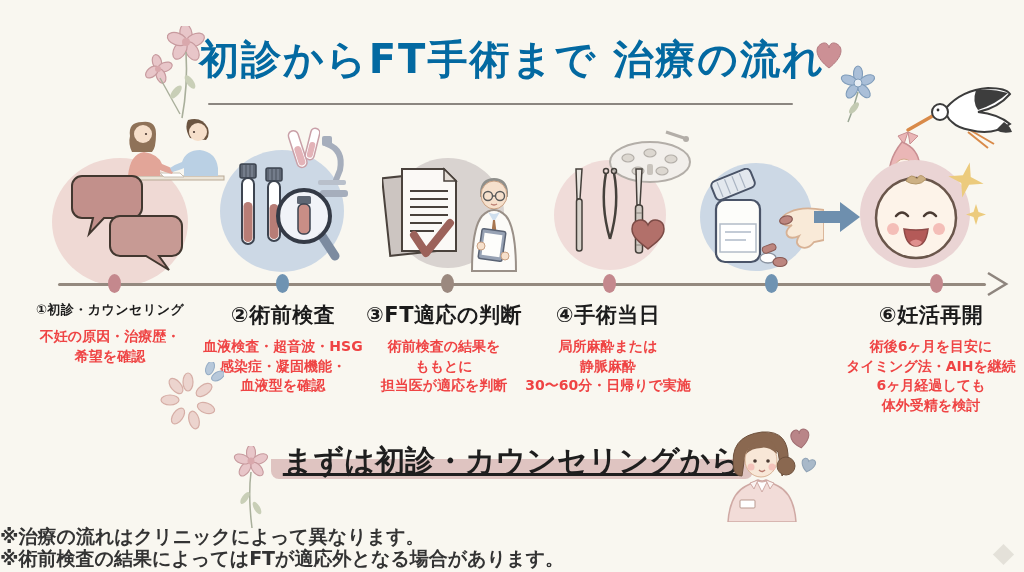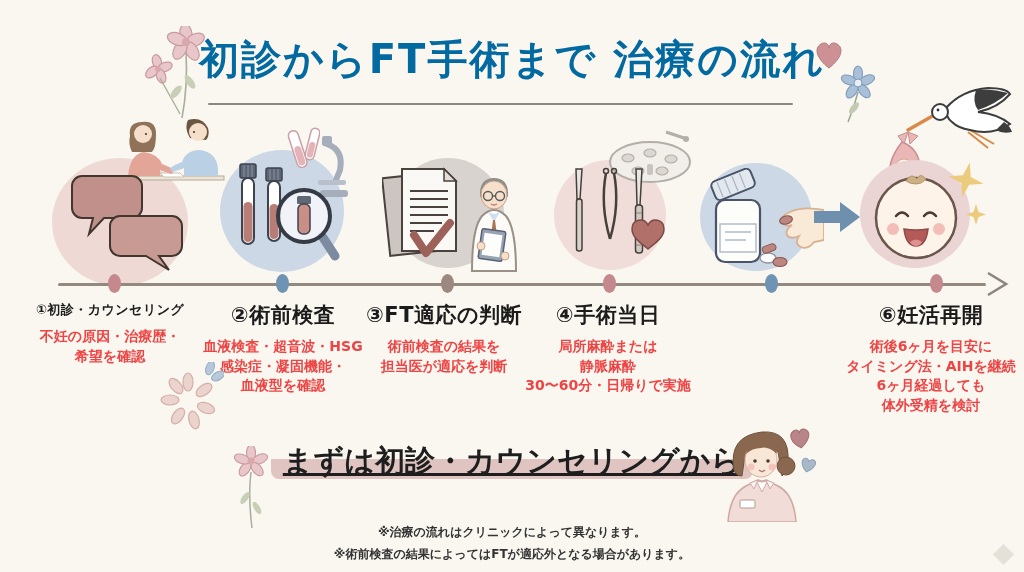--- a/index.html
+++ b/index.html
@@ -18,21 +18,21 @@
   
   .tl-line{left:58px;top:283px;width:928px;height:3px;border-radius:2px;}
   .tl-dot{position:absolute;top:274px;width:13px;height:19px;border-radius:50%;}
   
   .step-col{position:absolute;top:301px;text-align:center;}
   .step-h{font-size:21px;font-weight:700;letter-spacing:.5px;margin:0 0 8px 0;white-space:nowrap;color:#1c1c1c;}
   .step-l{font-size:14px;line-height:19.5px;font-weight:600;color:#ef4444;white-space:nowrap;}
   
   .cta{left:0;right:0;text-align:center;font-weight:800;font-size:30px;color:#1e1e1e;white-space:nowrap;}
   .hl{background:linear-gradient(transparent 45%, var(--hl,#dfc4c1) 45%);padding:1px 12px;border-radius:8px;text-decoration:underline;}
-  .footnote{left:0;right:0;text-align:center;font-size:12px;font-weight:600;color:#333;}
+  .footnote{left:0;right:0;text-align:left;font-size:19px;font-weight:600;color:#333;}
   .corner-diamond{left:996px;top:547px;width:15px;height:15px;background:#dcd9d2;opacity:.75;transform:rotate(45deg);}
   svg{display:block;}
 </style>
 </head>
 <body>
 
 <div id="app" style="background: rgb(249, 247, 240);">
 
   <div class="abs title">初診からFT手術まで 治療の流れ</div>
   <div class="abs title-underline"></div>
@@ -285,20 +285,21 @@
   </div>
   <div class="step-col" style="left:203px;width:160px">
     <div class="step-h">②術前検査</div>
     <div class="step-l">血液検査・超音波・HSG</div>
     <div class="step-l">感染症・凝固機能・</div>
     <div class="step-l">血液型を確認</div>
   </div>
   <div class="step-col" style="left:358px;width:172px">
     <div class="step-h">③FT適応の判断</div>
     <div class="step-l">術前検査の結果を</div>
+    <div class="step-l">ももとに</div>
     <div class="step-l">担当医が適応を判断</div>
   </div>
   <div class="step-col" style="left:524px;width:168px">
     <div class="step-h">④手術当日</div>
     <div class="step-l">局所麻酔または</div>
     <div class="step-l">静脈麻酔</div>
     <div class="step-l">30〜60分・日帰りで実施</div>
   </div>
   <div class="step-col" style="left:841px;width:180px">
     <div class="step-h">⑥妊活再開</div>

